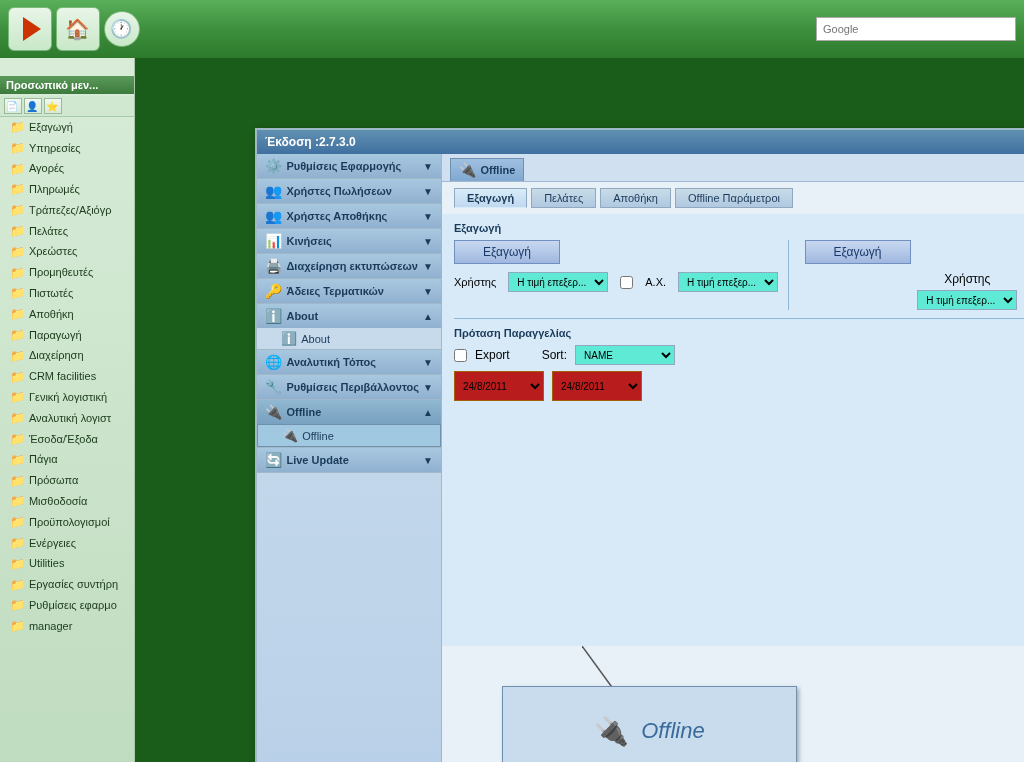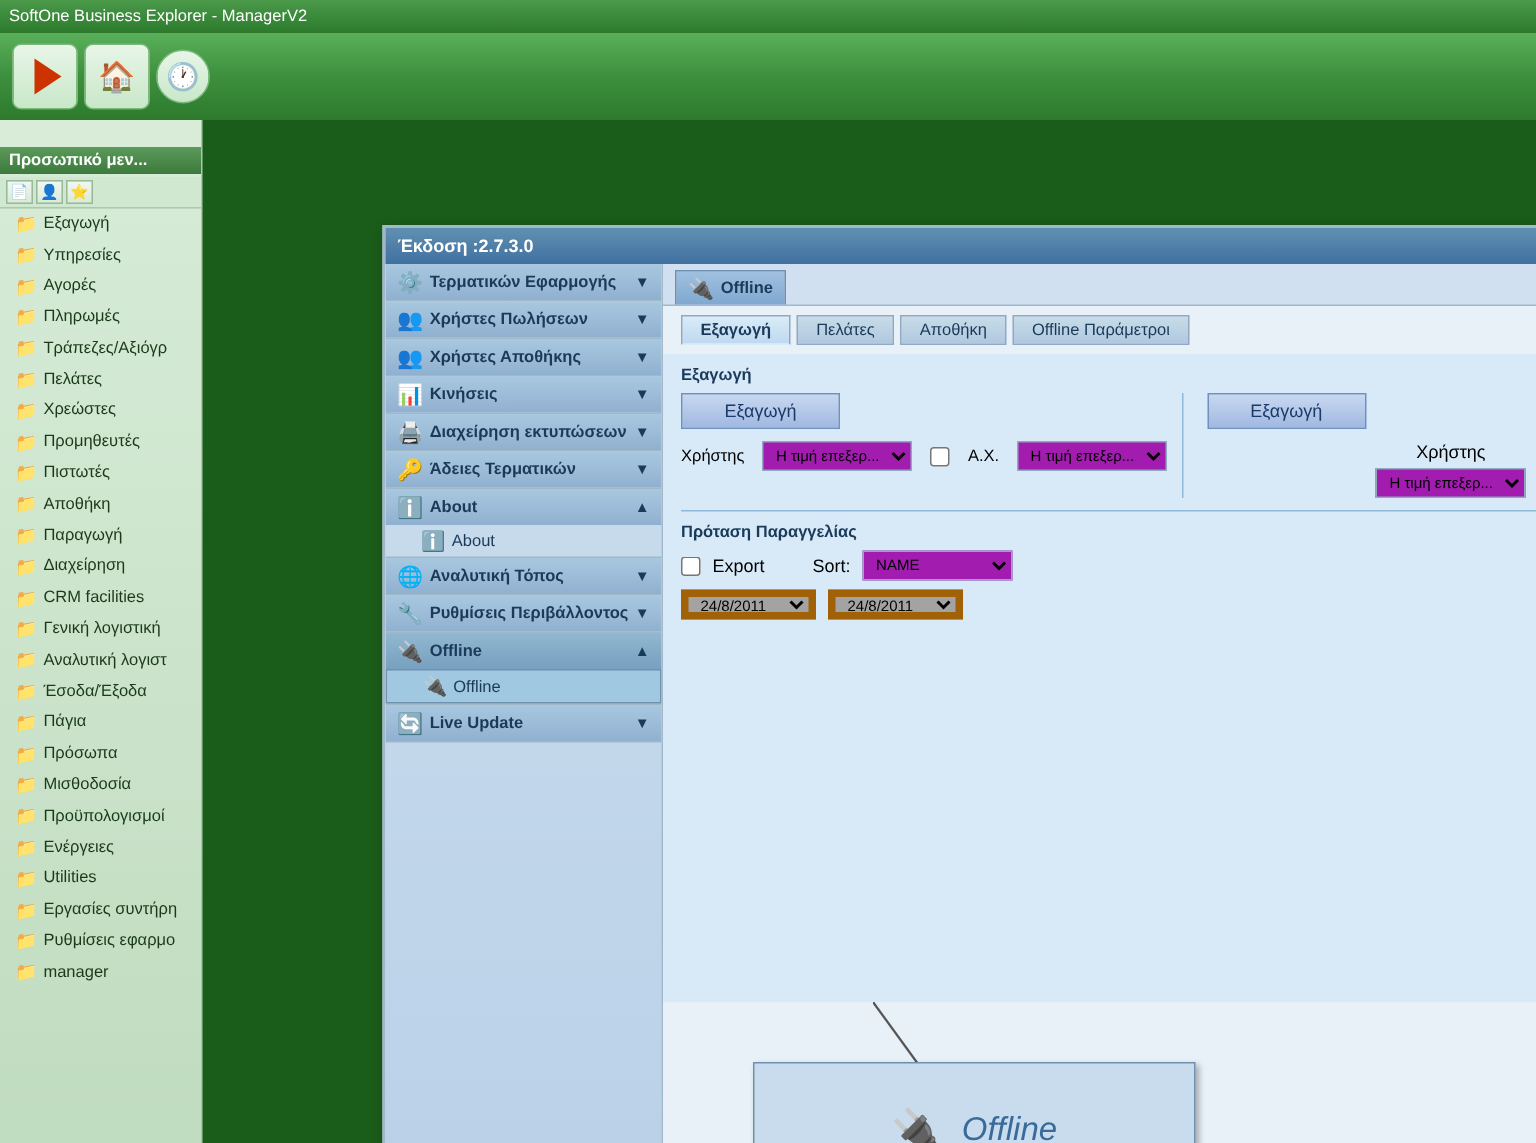--- a/index.html
+++ b/index.html
@@ -332,21 +332,21 @@
       display: flex;
       align-items: center;
       gap: 12px;
       margin-bottom: 6px;
       font-size: 11px;
     }
 
     .dropdown-sm {
       height: 20px;
       border: 1px solid #90a8c0;
-      background: #a21caf;
+      background: #5eead4;
       font-size: 10px;
       padding: 0 4px;
       min-width: 100px;
     }
 
     .right-user-section {
       display: flex;
       flex-direction: column;
       align-items: center;
       gap: 4px;
@@ -366,23 +366,23 @@
     }
 
     .proposal-row {
       display: flex;
       align-items: center;
       gap: 8px;
       margin-bottom: 6px;
     }
 
     .date-dropdown {
-      height: 20px;
-      border: 5px solid #a16207;
-      background: #a3a3a3;
+      height: 30px;
+      border: 1px solid #a16207;
+      background: #b91c1c;
       font-size: 10px;
       padding: 0 4px;
       width: 90px;
     }
 
     
     .popup-box {
       position: absolute;
       bottom: 100px;
       left: 230px;
@@ -421,34 +421,32 @@
     .right-col {
       flex: 1;
       padding-left: 16px;
     }
   </style>
 </head>
 <body>
 
 <div class="app-container">
 
-  <div class="title-bar">
-    <span>SoftOne Business Explorer - ManagerV2</span>
-  </div>
 
   <div class="toolbar">
     <div class="toolbar-btn">
       <div class="icon-play"></div>
     </div>
     <div class="toolbar-home">
       <span>🏠</span>
     </div>
     <div class="toolbar-clock">
       <span>🕐</span>
     </div>
+    <input class="toolbar-search" type="text" placeholder="Google" style="">
   </div>
 
   <div class="main-layout">
 
     <div class="sidebar">
       <div class="sidebar-header">Προσωπικό μεν...</div>
       <div class="sidebar-toolbar">
         <div class="sidebar-toolbar-btn">📄</div>
         <div class="sidebar-toolbar-btn">👤</div>
         <div class="sidebar-toolbar-btn">⭐</div>
@@ -562,21 +560,21 @@
 
       </div>
 
       <div class="dialog-body">
 
         <div class="dialog-left-panel">
 
           <div class="panel-section">
             <div class="panel-section-header">
               <span class="section-icon">⚙️</span>
-              <span>Τερματικών Εφαρμογής</span>
+              <span>Ρυθμίσεις Εφαρμογής</span>
               <span class="expand-arrow">▼</span>
             </div>
           </div>
 
           <div class="panel-section">
             <div class="panel-section-header">
               <span class="section-icon">👥</span>
               <span>Χρήστες Πωλήσεων</span>
               <span class="expand-arrow">▼</span>
             </div>

